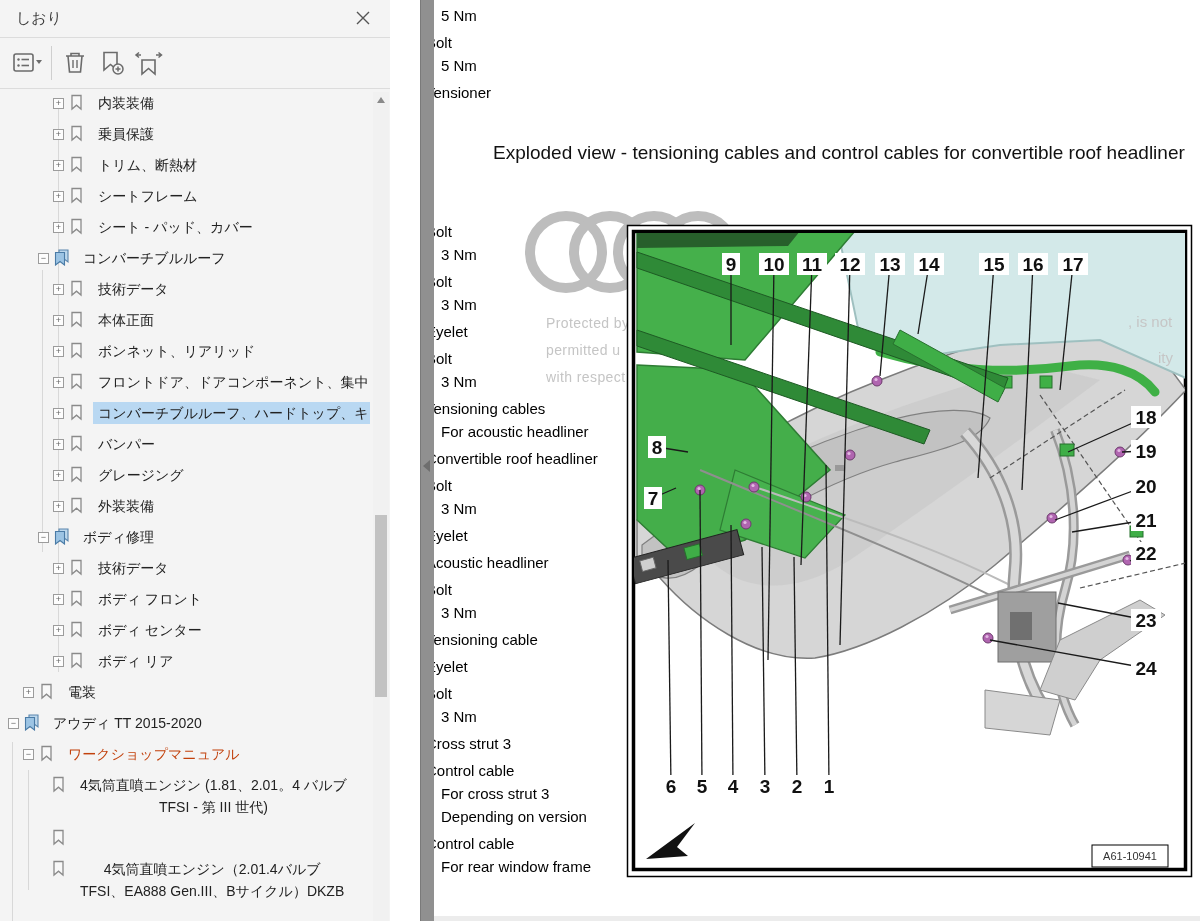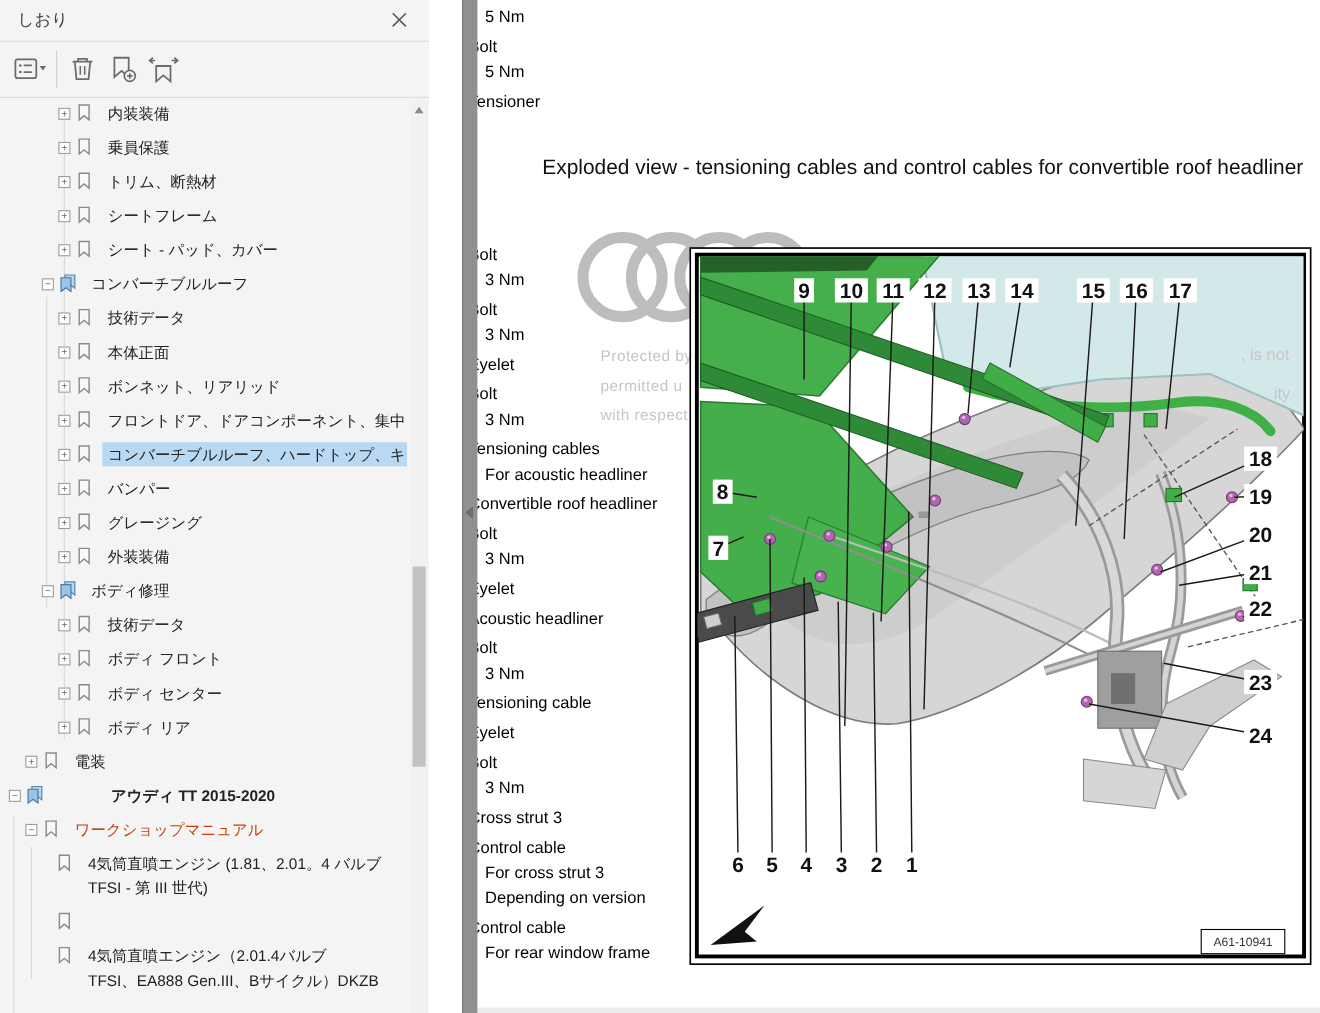--- a/index.html
+++ b/index.html
@@ -12,22 +12,22 @@
   .close-btn{position:absolute;right:18px;top:9px;width:18px;height:18px;cursor:pointer;}
   .panel-toolbar{position:absolute;left:0;top:38px;width:100%;height:50px;border-bottom:1px solid #dcdcdc;}
   .tb-btn{position:absolute;top:10px;width:30px;height:30px;}
   .tb-sep{position:absolute;left:51px;top:8px;width:1px;height:34px;background:#cfcfcf;}
   .tree{position:absolute;left:0;top:92px;right:20px;bottom:0;overflow:hidden;}
   .bm-row{display:flex;align-items:flex-start;min-height:22px;margin-bottom:9px;cursor:pointer;position:relative;}
   .expand{flex:0 0 auto;width:9px;height:9px;border:1px solid #9c9c9c;background:#fdfdfd;font-size:9px;
           line-height:8px;text-align:center;color:#666;margin-top:6px;margin-right:4px;}
   .bicon{flex:0 0 auto;width:17px;height:17px;margin-top:2px;margin-right:8px;}
   .blabel{font-size:14px;color:#222;line-height:22px;padding:0 5px;white-space:nowrap;}
-  .bm-row.two .blabel{white-space:normal;line-height:22px;}
-  .bm-row.bold .blabel{font-weight:bold;margin-left:48px;}
+  .bm-row.two .blabel{white-space:normal;line-height:22px;text-align:center;}
+  .bm-row.bold .blabel{font-weight:normal;}
   .bm-row.link .blabel{color:#c2410c;}
   .bm-row.selected .blabel{background:#b9d8f2;}
   .tree-guide{position:absolute;width:1px;background:#d8d8d8;}
   .scrollbar{position:absolute;top:92px;right:1px;width:16px;bottom:0;background:#f1f1f1;}
   .sb-up{position:absolute;top:5px;left:4px;width:0;height:0;border-left:4px solid transparent;
          border-right:4px solid transparent;border-bottom:6px solid #8a8a8a;}
   .sb-thumb{position:absolute;top:423px;left:2px;width:12px;height:182px;background:#c2c2c2;}
   
   .pane-divider{position:absolute;left:420px;top:0;width:13px;height:921px;background:#909090;
                 border-left:1px solid #7a7a7a;z-index:6;}

